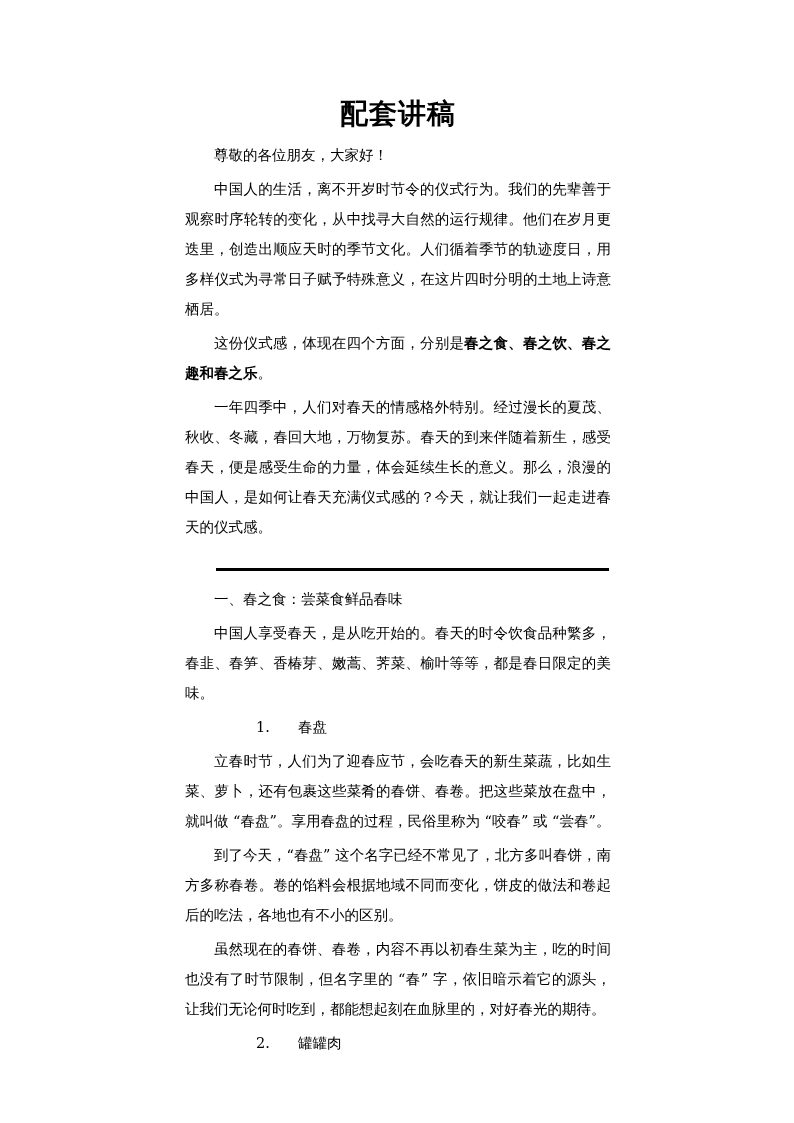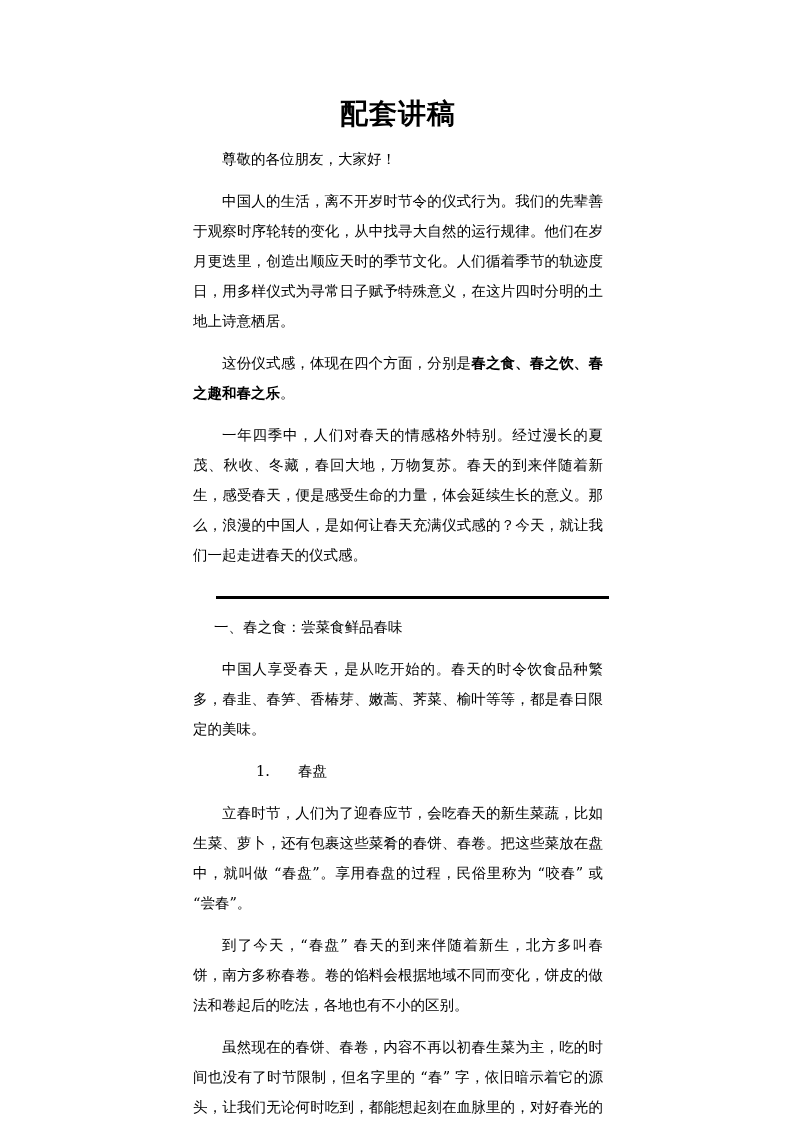--- a/index.html
+++ b/index.html
@@ -23,21 +23,21 @@
   }
   .doc-title {
     margin: 0 0 8px 0;
     font-size: 28px;
     line-height: 36px;
     font-weight: bold;
     text-align: center;
     letter-spacing: 1px;
   }
   .para {
-    margin: 12px;
+    margin: 4px;
     text-indent: 2em;
     text-align: justify;
   }
   .heading {
     margin: 4px;
     text-indent: 2em;
     font-weight: normal;
   }
   .b { font-weight: bold; }
   .section-divider {
@@ -74,20 +74,20 @@
 
   <p class="heading">一、春之食：尝菜食鲜品春味</p>
 
   <p class="para">中国人享受春天，是从吃开始的。春天的时令饮食品种繁多，春韭、春笋、香椿芽、嫩蒿、荠菜、榆叶等等，都是春日限定的美味。</p>
 
   <p class="list-item"><span class="num">1.</span><span class="label">春盘</span></p>
 
   <p class="para">立春时节，人们为了迎春应节，会吃春天的新生菜蔬，比如生菜、萝卜，还有包裹这些菜肴的春饼、春卷。把这些菜放在盘中，就叫做 “春盘”。享用春盘的过程，民俗里称为 “咬春” 或 “尝春”。</p>
 
 
-  <p class="para">到了今天，“春盘” 春天的到来伴随着新生，北方多叫春饼，南方多称春卷。卷的馅料会根据地域不同而变化，饼皮的做法和卷起后的吃法，各地也有不小的区别。</p>
+  <p class="para">到了今天，“春盘” 这个名字已经不常见了，北方多叫春饼，南方多称春卷。卷的馅料会根据地域不同而变化，饼皮的做法和卷起后的吃法，各地也有不小的区别。</p>
 
   <p class="para">虽然现在的春饼、春卷，内容不再以初春生菜为主，吃的时间也没有了时节限制，但名字里的 “春” 字，依旧暗示着它的源头，让我们无论何时吃到，都能想起刻在血脉里的，对好春光的期待。</p>
 
   <p class="list-item"><span class="num">2.</span><span class="label">罐罐肉</span></p>
 
 
 </div>
 
 </body></html>

